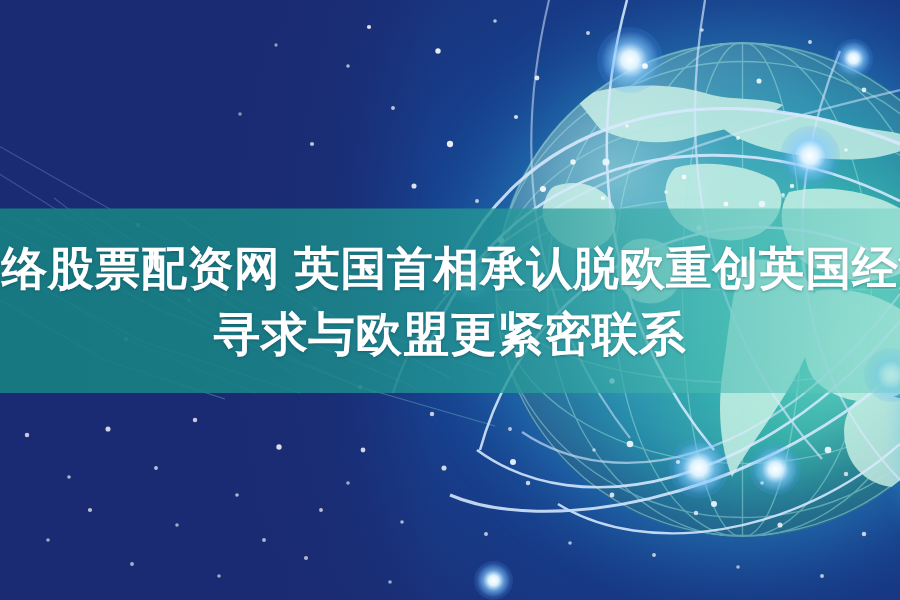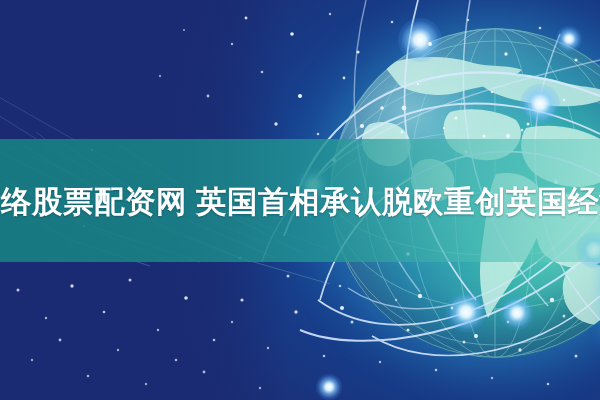--- a/index.html
+++ b/index.html
@@ -295,15 +295,16 @@
       <circle cx="452" cy="308" r="1.4" opacity="0.7"></circle>
       <circle cx="508" cy="322" r="1.2" opacity="0.6"></circle>
       <circle cx="564" cy="316" r="1.5" opacity="0.72"></circle>
     </g>
   </svg>
 
   <div class="band"></div>
 
   <div class="headline">
     <div class="line1">网络股票配资网 英国首相承认脱欧重创英国经济</div>
+    <div class="line2">寻求与欧盟更紧密联系</div>
   </div>
 
 </div>
 
 </body></html>

